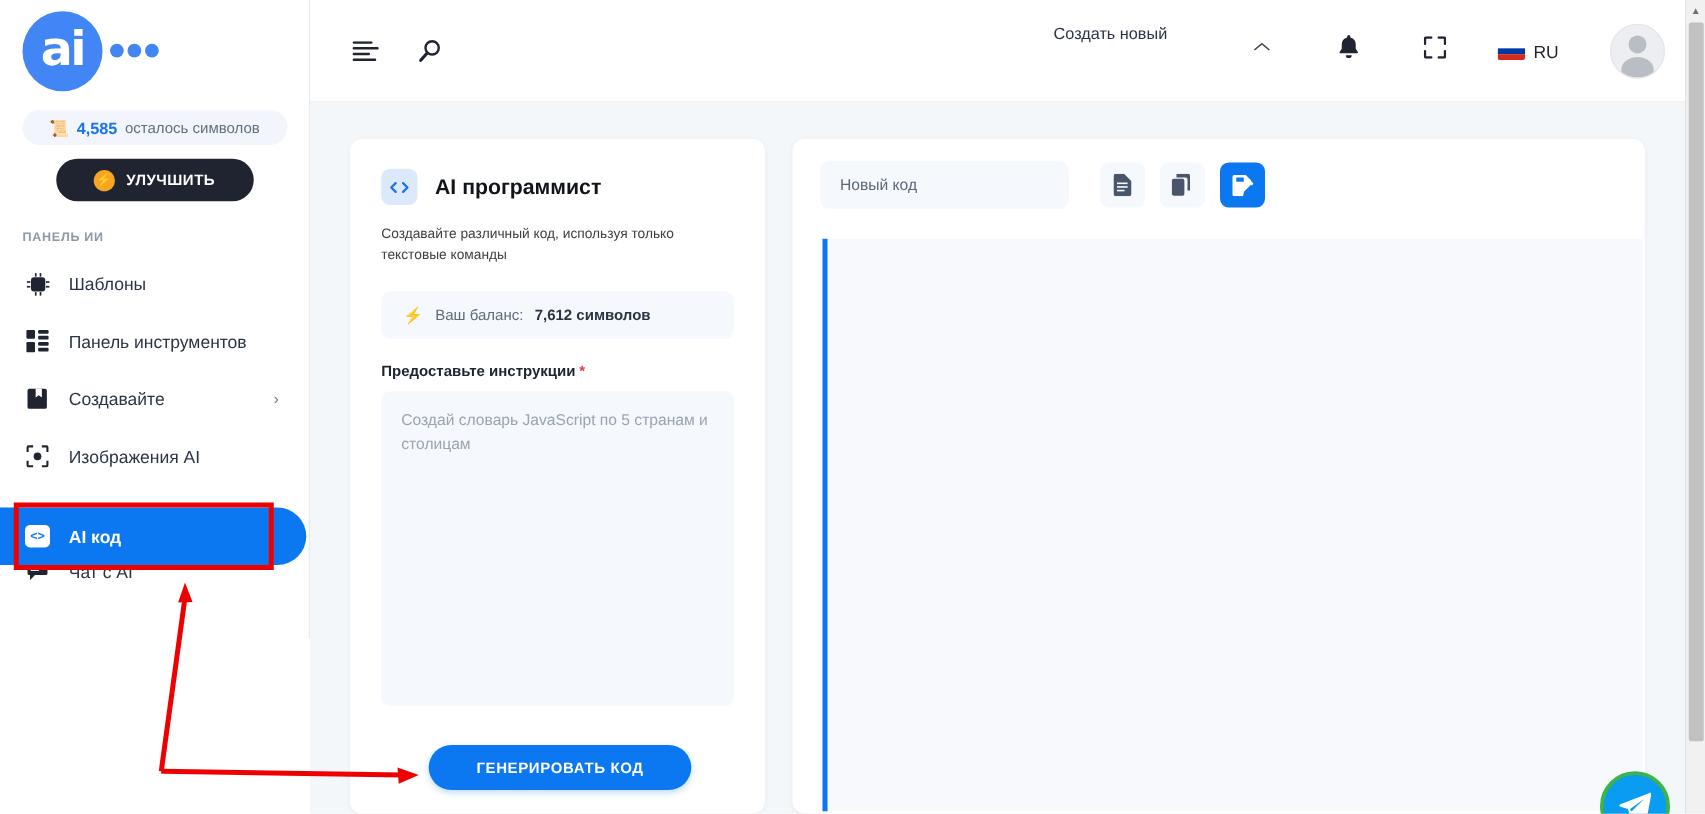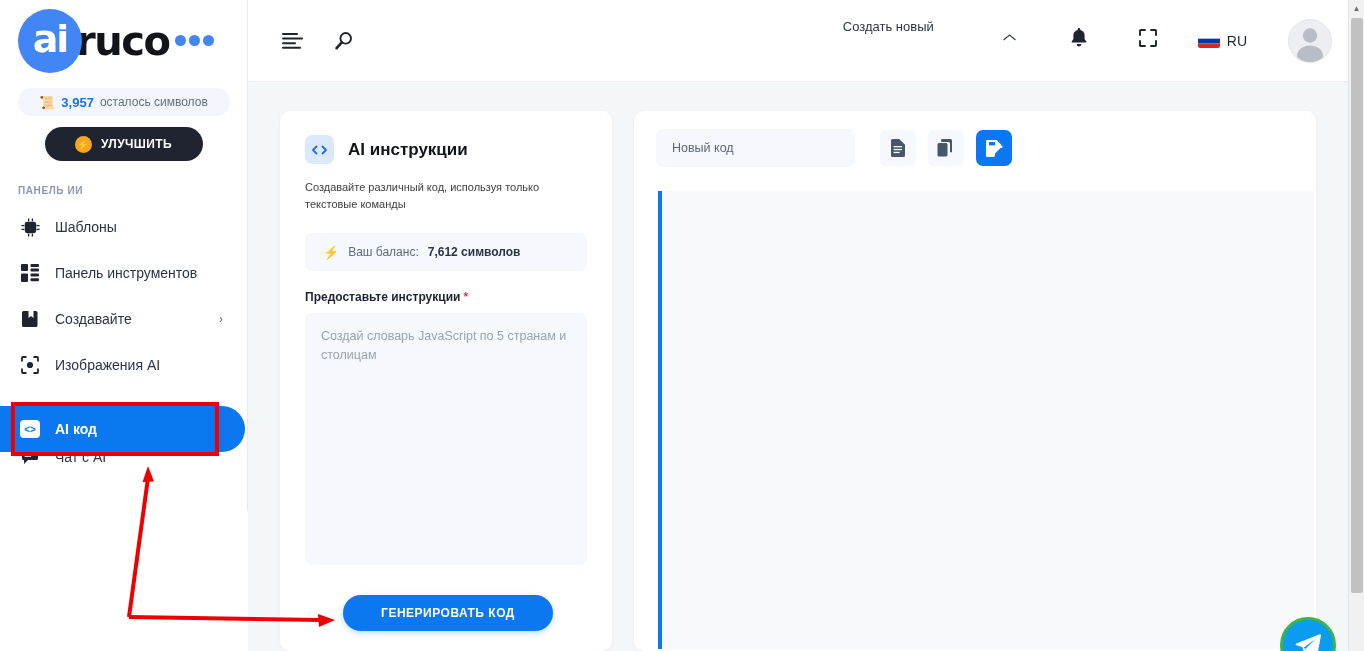--- a/index.html
+++ b/index.html
@@ -245,32 +245,31 @@
 
 <div id="app">
 
   <div class="sidebar">
 
     <div class="logo-wrap">
       <div class="logo">
         <div class="logo-circle">
           <span class="logo-ai">ai</span>
         </div>
-        <span class="logo-text">ruco</span>
         <span class="logo-dots">
             <i></i>
             <i></i>
             <i></i>
           </span>
       </div>
     </div>
 
     <div class="credits-badge">
       <span class="credits-icon">📜</span>
-      <span class="amt">3,957</span>
+      <span class="amt">4,585</span>
       <span>осталось символов</span>
     </div>
 
     <div class="upgrade-btn">
       <span class="bolt-circle">⚡</span>
       <span class="lbl">УЛУЧШИТЬ</span>
     </div>
 
     <div class="nav-section-title">ПАНЕЛЬ ИИ</div>
 
@@ -405,21 +404,21 @@
   <div class="page-bg"></div>
 
   <div class="card-left">
     <div class="card-title-row">
       <span class="card-ico">
         <svg width="15" height="12" viewBox="0 0 15 12" fill="none" stroke="currentColor" stroke-width="1.8" stroke-linecap="round" stroke-linejoin="round">
           <polyline points="4.5,2.5 1,6 4.5,9.5"></polyline>
             <polyline points="10.5,2.5 14,6 10.5,9.5"></polyline>
         </svg>
       </span>
-      <span class="card-title">AI инструкции</span>
+      <span class="card-title">AI программист</span>
     </div>
 
     <div class="card-desc">Создавайте различный код, используя только текстовые команды</div>
 
     <div class="balance-box">
       <span class="bolt">⚡</span>
       <span>Ваш баланс: </span>
       <b>7,612 символов</b>
     </div>
 

